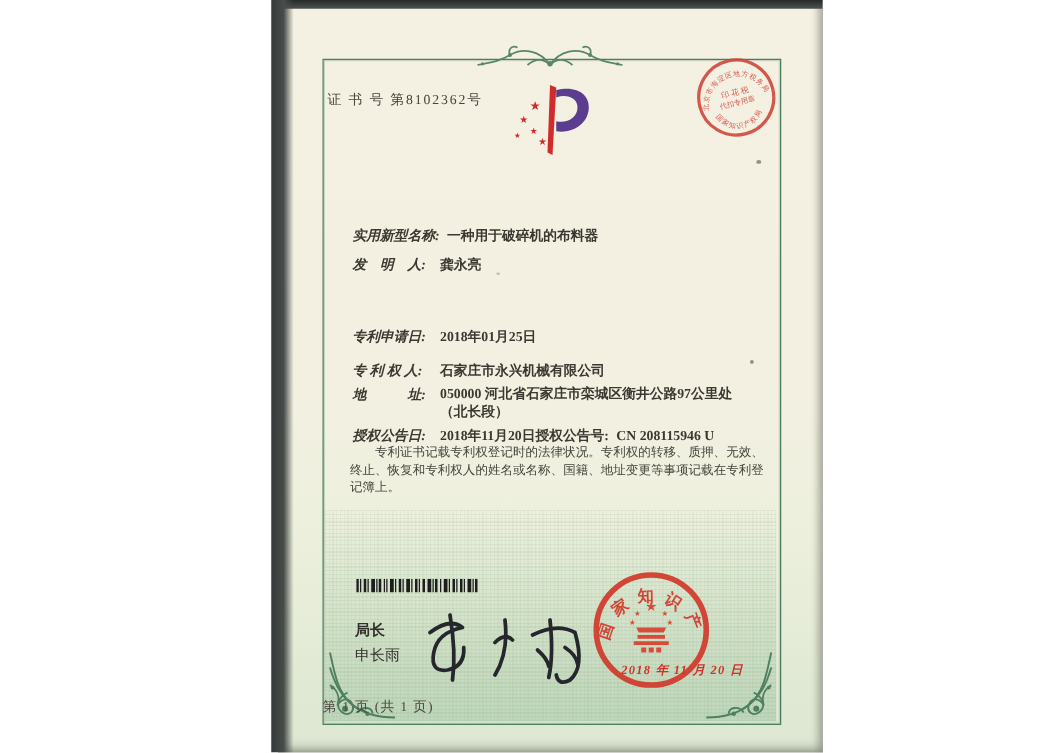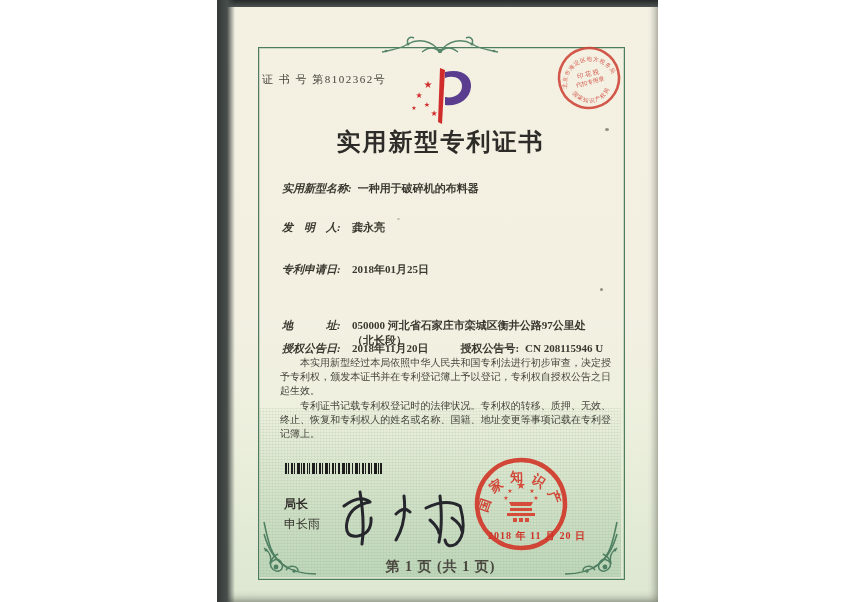--- a/index.html
+++ b/index.html
@@ -26,40 +26,40 @@
   #cert-no{left:40px;top:72px;font-size:11px;letter-spacing:1.5px;color:#45433a;}
   #logo{left:172px;top:66px;width:96px;height:64px;}
   #title{left:36px;top:126px;width:365px;text-align:center;font-size:24px;font-weight:bold;
     letter-spacing:2px;color:#2e2c28;}
 
   .frow{left:60px;font-size:11px;font-weight:bold;color:#3a3830;white-space:nowrap;}
   .f-label{display:inline-block;min-width:64px;font-style:italic;}
   .f-value{margin-left:6px;font-weight:bold;}
   #row-address{white-space:normal;width:330px;}
   #row-address .f-value{display:inline-block;vertical-align:top;width:252px;line-height:15px;}
-  #grant-pair2{margin-left:32px;}
+  #grant-pair2{}
 
   #body-text{left:58px;top:356px;width:331px;font-size:10px;line-height:14.2px;color:#46443c;
     text-align:justify;}
   #body-text p{margin:0;text-indent:2em;}
 
   #barcode{left:63px;top:463px;width:98px;height:11px;}
   #sig-title{left:62px;top:496px;font-size:12px;font-weight:bold;color:#33312b;}
   #sig-name{left:62px;top:516px;font-size:12px;font-weight:normal;color:#33312b;}
   #signature{left:100px;top:484px;width:158px;height:68px;}
 
   
   #seal{left:251px;top:456px;width:96px;height:96px;opacity:.92;}
-  #seal-date{left:266px;top:529px;width:116px;font-size:10px;font-weight:bold;
-    color:#cf3327;letter-spacing:1px;}
+  #seal-date{left:266px;top:529px;width:116px;text-align:center;font-size:10px;font-weight:bold;
+    color:#cf3327;letter-spacing:1px;font-style:italic;}
 
   
   #tax-stamp{left:334px;top:45px;width:66px;height:66px;transform:rotate(-14deg);opacity:.88;}
 
-  #footer{left:36px;top:558px;width:365px;text-align:center;font-size:14px;color:#4a483f;letter-spacing:1px;font-weight:bold;}
+  #footer{left:36px;top:558px;width:365px;font-size:11px;color:#4a483f;letter-spacing:1px;}
 
   .ornament{pointer-events:none;}
   #orn-top{left:150px;top:32px;width:136px;height:30px;}
   #orn-bl{left:38px;top:520px;width:58px;height:57px;}
   #orn-br{left:341px;top:520px;width:58px;height:57px;transform:scaleX(-1);}
 
   .speck{width:4px;height:3px;border-radius:50%;background:rgba(70,60,45,.55);filter:blur(.4px);}
 </style>
 </head>
 <body>
@@ -123,40 +123,41 @@
         <text x="34" y="22" font-size="10" text-anchor="middle">★</text>
         <text x="25" y="32" font-size="8" text-anchor="middle">★</text>
         <text x="33" y="41" font-size="7" text-anchor="middle">★</text>
         <text x="20" y="44" font-size="6" text-anchor="middle">★</text>
         <text x="40" y="50" font-size="8" text-anchor="middle">★</text>
       </g>
       <polygon points="46,2 51,4 48,58 44,56" fill="#d12c2c"></polygon>
       <path d="M51,6 C68,2 78,10 77,21 C76,34 63,41 51,39 L51,31 C60,33 68,28 68,20 C68,12 59,9 51,12 Z" fill="#5a3d8e"></path>
     </svg>
 
-    <div id="title" class="abs">实用新型专利证书</div>
 
     <div class="abs frow" style="top:181px">
       <span class="f-label">实用新型名称:</span><span class="f-value">一种用于破碎机的布料器</span>
     </div>
-    <div class="abs frow" style="top:220px">
+    <div class="abs frow" style="top:204px">
       <span class="f-label">发　明　人:</span><span class="f-value">龚永亮</span>
     </div>
     <div class="abs frow" style="top:262px">
       <span class="f-label">专利申请日:</span><span class="f-value">2018年01月25日</span>
     </div>
-    <div id="row-address" class="abs frow" style="top:318px">
+    <div class="abs frow" style="top:289px">
+      <span class="f-label">专 利 权 人:</span><span class="f-value">石家庄市永兴机械有限公司</span>
+    </div>
+    <div id="row-address" class="abs frow" style="top:308px">
       <span class="f-label">地　　　址:</span><span class="f-value">050000 河北省石家庄市栾城区衡井公路97公里处（北长段）</span>
     </div>
     <div class="abs frow" style="top:341px">
       <span class="f-label">授权公告日:</span><span class="f-value">2018年11月20日</span><span id="grant-pair2"><span>授权公告号:</span><span class="f-value">CN 208115946 U</span></span>
     </div>
 
     <div id="body-text" class="abs">
-      <p>本实用新型经过本局依照中华人民共和国专利法进行初步审查，决定授予专利权，颁发本证书并在专利登记簿上予以登记，专利权自授权公告之日起生效。</p>
       <p>专利证书记载专利权登记时的法律状况。专利权的转移、质押、无效、终止、恢复和专利权人的姓名或名称、国籍、地址变更等事项记载在专利登记簿上。</p>
     </div>
 
     <svg id="barcode" class="abs" viewBox="0 0 98 11" preserveAspectRatio="none">
       <g fill="#1d1d1d">
         <rect x="0" width="2" height="11"></rect>
           <rect x="3" width="1" height="11"></rect>
           <rect x="6" width="2" height="11"></rect>
         <rect x="9" width="1" height="11"></rect>
           <rect x="12" width="3" height="11"></rect>

